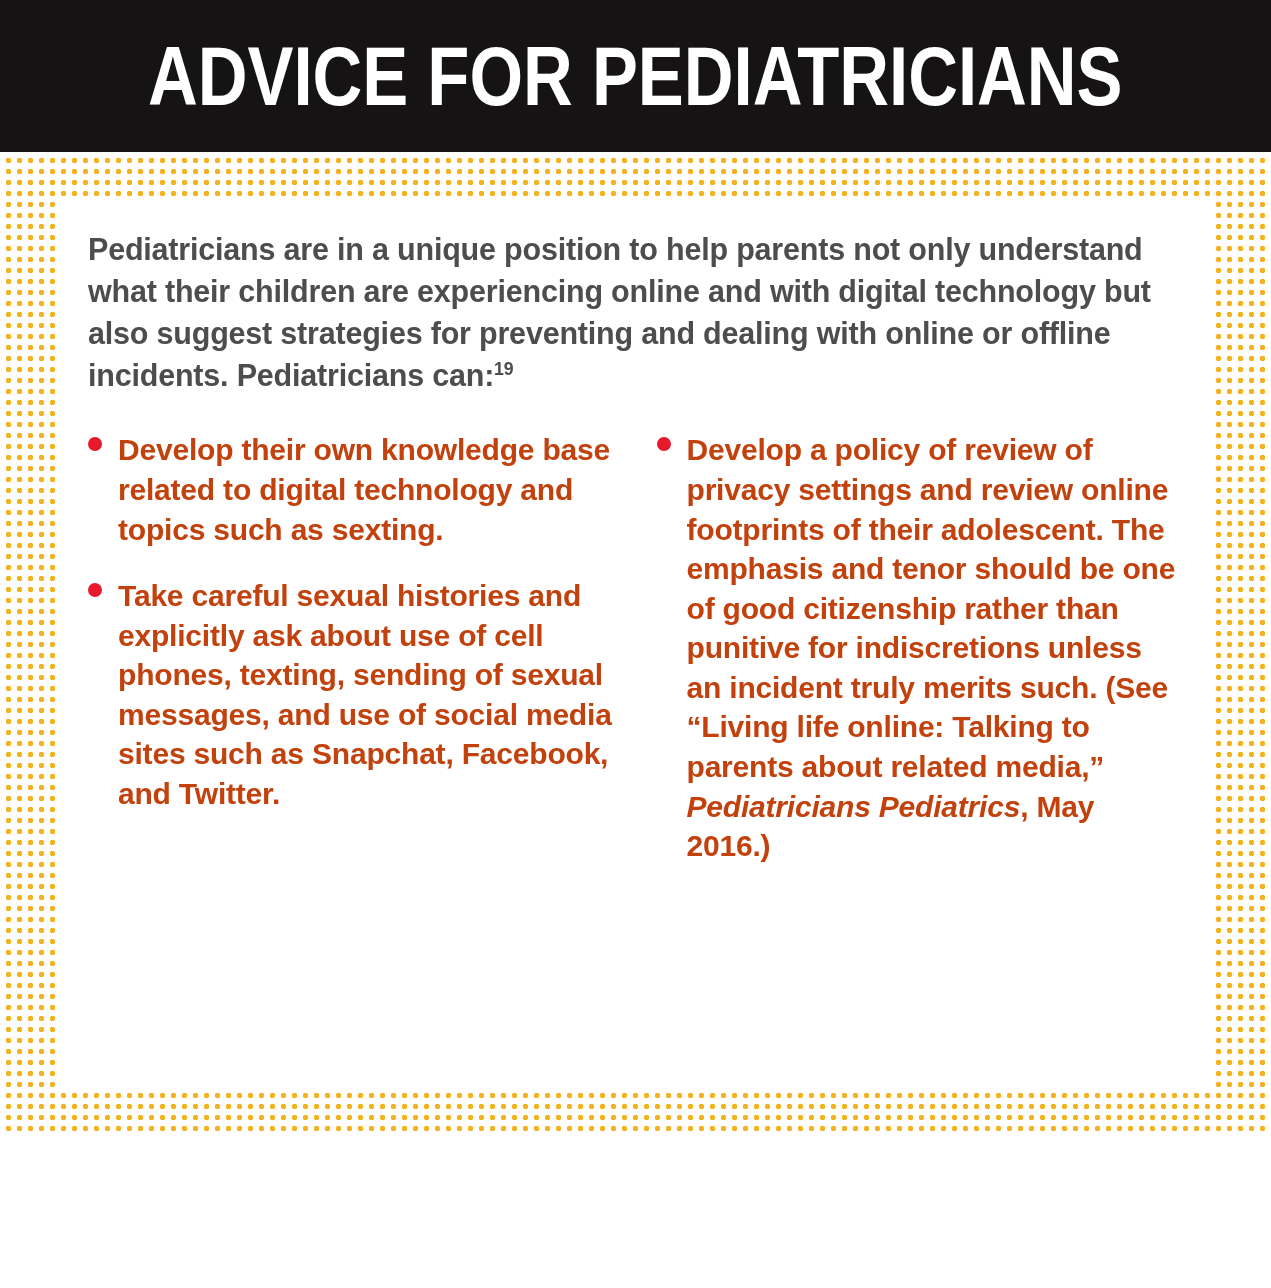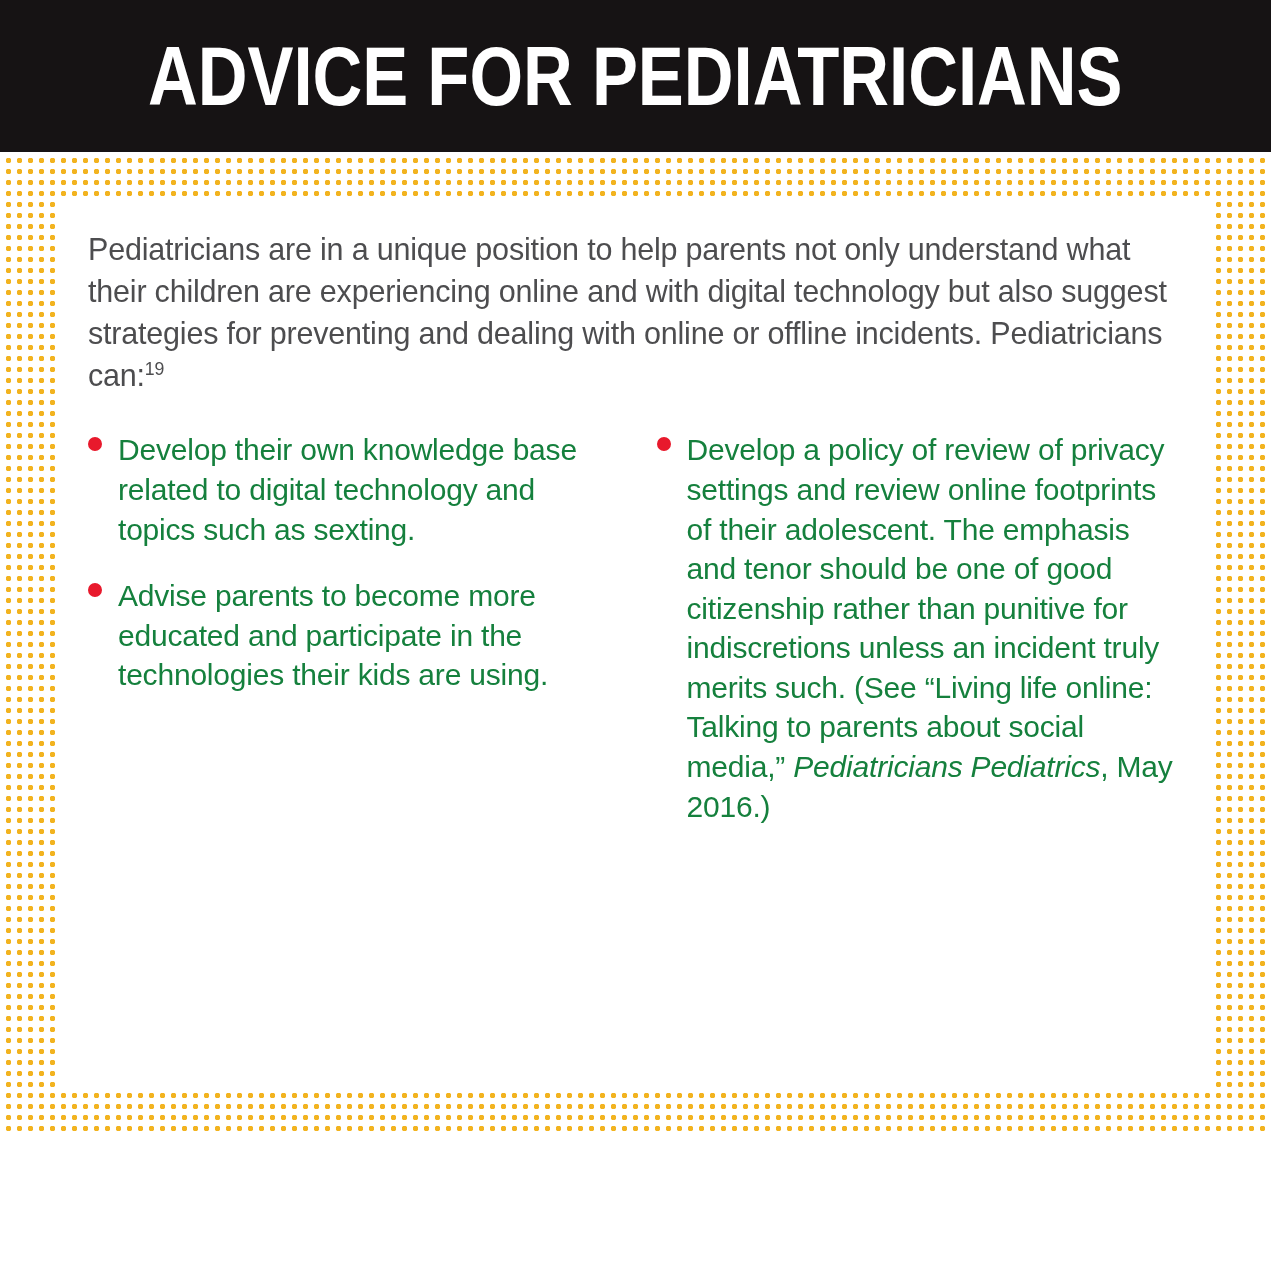--- a/index.html
+++ b/index.html
@@ -25,38 +25,39 @@
     background-color:#ffffff;
     background-image:radial-gradient(circle, #f2b31f 2.6px, rgba(0,0,0,0) 3px);
     background-size:11px 11px;
     background-position:3px 3px;
     padding:46px 60px 44px 60px;
   }
 
   .content {
     background:#ffffff; width:100%; height:100%;
     padding:30px 28px 0 28px;
+    font-weight:bold;
   }
 
   
   .intro {
     color:#4d4d4f; font-size:30.5px; line-height:1.38;
     letter-spacing:-0.2px;
     max-width:1085px;
   }
   .intro sup { font-size:0.58em; vertical-align:super; line-height:0; }
 
   
   .columns { display:flex; gap:42px; margin-top:34px; }
   .col { flex:1; }
 
   ul.bullets { list-style:none; }
   ul.bullets li {
     display:flex; gap:16px; margin-bottom:27px;
-    color:#15803d; font-size:30px; line-height:1.32;
+    color:#c2410c; font-size:30px; line-height:1.32;
     letter-spacing:-0.2px;
   }
   .bullet-icon {
     flex:none; width:12px; height:12px;
     border:7.5px solid #e8192c; border-radius:50%;
     margin-top:7px; background:#ffffff;
   }
   ul.bullets li em { font-style:italic; }
 </style>
 </head>
@@ -75,29 +76,29 @@
 
       <div class="columns">
         <div class="col">
           <ul class="bullets" id="bullets-left">
               <li>
                 <span class="bullet-icon"></span>
                 <span><span>Develop their own knowledge base related to digital technology and topics such as sexting.</span></span>
               </li>
               <li>
                 <span class="bullet-icon"></span>
-                <span><span>Advise parents to become more educated and participate in the technologies their kids are using.</span></span>
+                <span><span>Take careful sexual histories and explicitly ask about use of cell phones, texting, sending of sexual messages, and use of social media sites such as Snapchat, Facebook, and Twitter.</span></span>
               </li>
             </ul>
         </div>
         <div class="col">
           <ul class="bullets" id="bullets-right">
               <li>
                 <span class="bullet-icon"></span>
-                <span><span>Develop a policy of review of privacy settings and review online footprints of their adolescent. The emphasis and tenor should be one of good citizenship rather than punitive for indiscretions unless an incident truly merits such. (See “Living life online: Talking to parents about social media,” </span><em>Pediatricians Pediatrics</em><span>, May 2016.)</span></span>
+                <span><span>Develop a policy of review of privacy settings and review online footprints of their adolescent. The emphasis and tenor should be one of good citizenship rather than punitive for indiscretions unless an incident truly merits such. (See “Living life online: Talking to parents about related media,” </span><em>Pediatricians Pediatrics</em><span>, May 2016.)</span></span>
               </li>
             </ul>
         </div>
       </div>
 
     </div>
   </div>
 
 </div>
 

